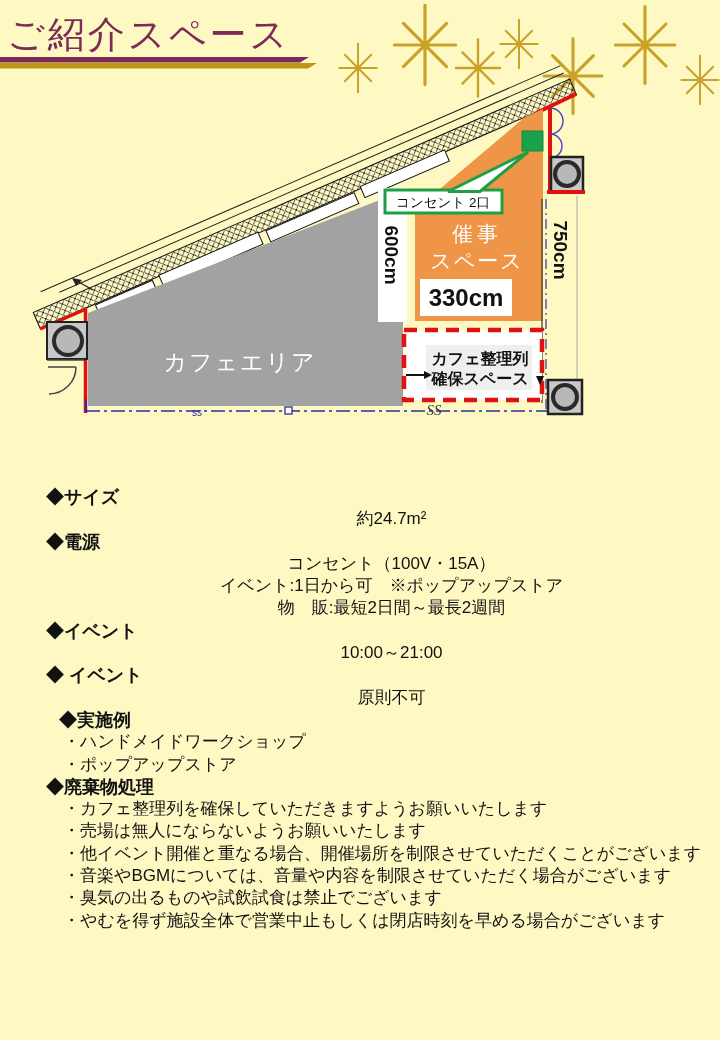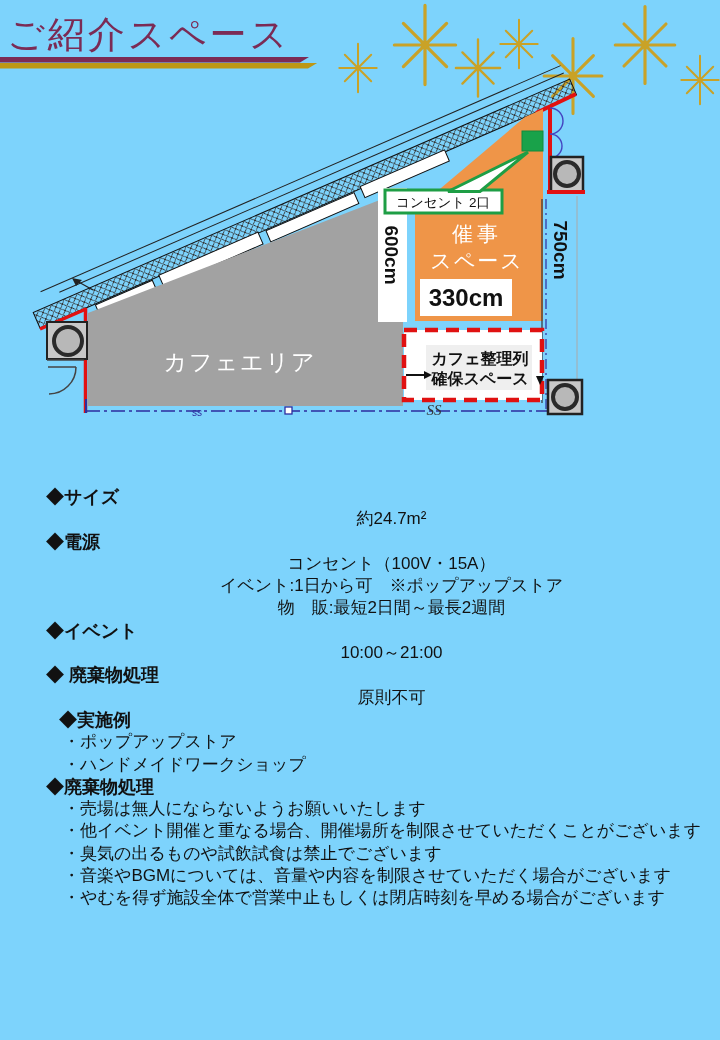--- a/index.html
+++ b/index.html
@@ -1,16 +1,16 @@
 <!DOCTYPE html>
 <html><head>
 <meta charset="utf-8">
 <style>
   html,body{margin:0;padding:0;background:#fff;}
-  .page{position:relative;width:720px;height:1040px;background:#7dd3fc;overflow:hidden;
+  .page{position:relative;width:720px;height:1040px;background:#fef9c3;overflow:hidden;
         font-family:"Liberation Sans", sans-serif;}
   
   .title{position:absolute;left:7px;top:10px;margin:0;font-size:37px;font-weight:500;
          letter-spacing:3px;color:#7B2B55;white-space:nowrap;}
   .ul-maroon{position:absolute;left:0;top:57px;width:309px;height:5.5px;background:#7B2B55;
          clip-path:polygon(0 0,100% 0,calc(100% - 9px) 100%,0 100%);}
   .ul-gold{position:absolute;left:0;top:62.5px;width:318px;height:6px;background:#BD9714;
          clip-path:polygon(0 0,100% 0,calc(100% - 10px) 100%,0 100%);}
   
   .plan{position:absolute;left:0;top:0;width:720px;height:440px;}
@@ -126,28 +126,29 @@
 
     <div class="h-line">◆電源</div>
     <div class="b-line">コンセント（100V・15A）</div>
 
     <div class="b-line">イベント:1日から可　※ポップアップストア</div>
     <div class="b-line">物　販:最短2日間～最長2週間</div>
 
     <div class="h-line">◆イベント</div>
     <div class="b-line">10:00～21:00</div>
 
-    <div class="h-line">◆ 廃棄物処理</div>
+    <div class="h-line">◆ イベント</div>
     <div class="b-line">原則不可</div>
 
     <div class="h-line h-indent">◆実施例</div>
+    <div class="bullet">・ハンドメイドワークショップ</div>
     <div class="bullet">・ポップアップストア</div>
-    <div class="bullet">・ハンドメイドワークショップ</div>
 
     <div class="h-line">◆廃棄物処理</div>
+    <div class="bullet">・カフェ整理列を確保していただきますようお願いいたします</div>
     <div class="bullet">・売場は無人にならないようお願いいたします</div>
     <div class="bullet">・他イベント開催と重なる場合、開催場所を制限させていただくことがございます</div>
+    <div class="bullet">・音楽やBGMについては、音量や内容を制限させていただく場合がございます</div>
     <div class="bullet">・臭気の出るものや試飲試食は禁止でございます</div>
-    <div class="bullet">・音楽やBGMについては、音量や内容を制限させていただく場合がございます</div>
     <div class="bullet">・やむを得ず施設全体で営業中止もしくは閉店時刻を早める場合がございます</div>
   </div>
 
 </div>
 
 </body></html>

